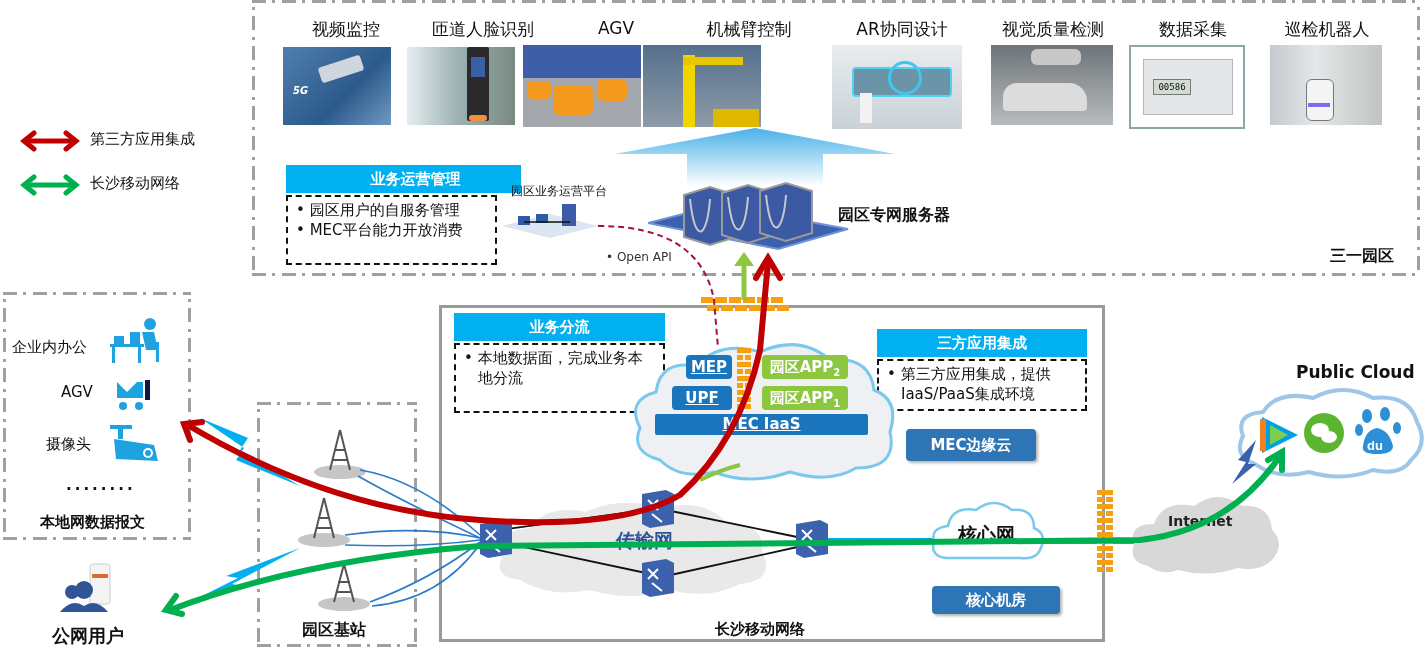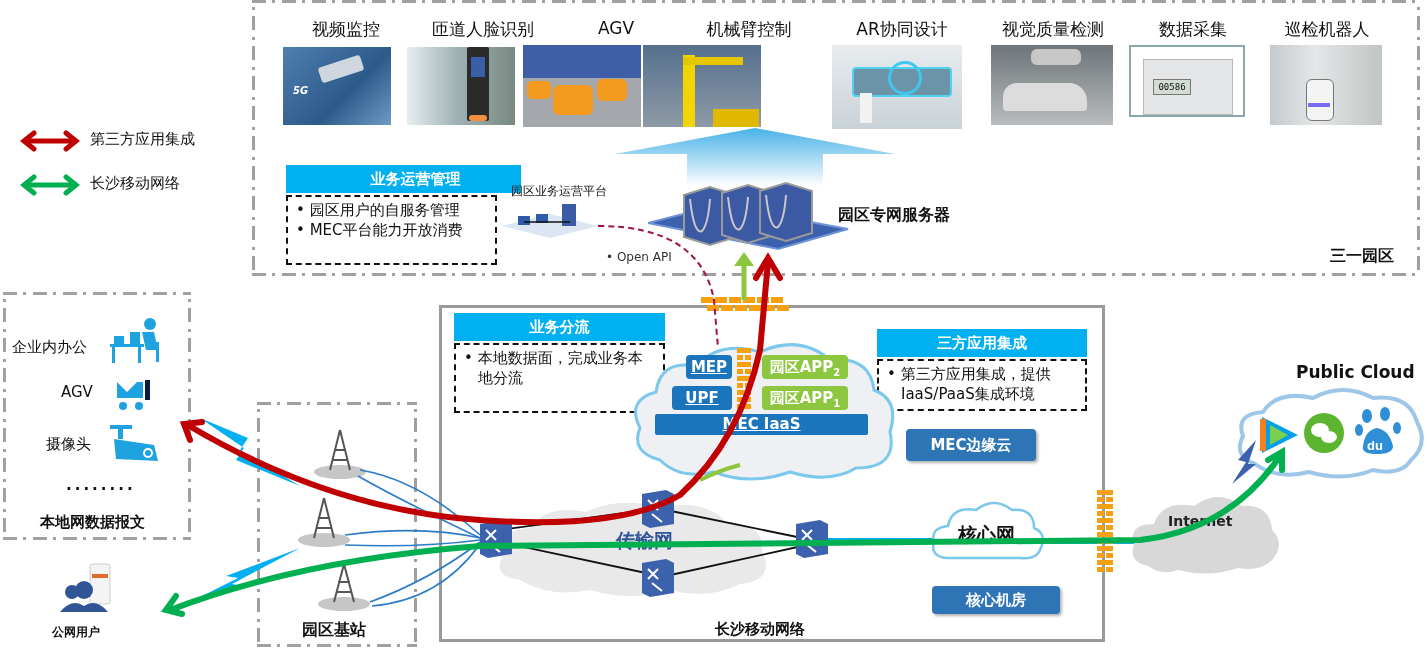--- a/index.html
+++ b/index.html
@@ -81,21 +81,21 @@
 </div>
 <div class="thumb" style="left:832px;top:45px;width:130px;height:84px;background:linear-gradient(180deg,#e8ecef,#c9d2d8);">
   <div class="abs" style="left:20px;top:22px;width:96px;height:26px;background:#6c94a8;border:2px solid #4fd3f0;border-radius:4px;"></div>
   <div class="abs" style="left:56px;top:16px;width:28px;height:28px;border:3px solid #41c7ef;border-radius:50%;"></div>
   <div class="abs" style="left:28px;top:48px;width:12px;height:30px;background:#f2f2f2;"></div>
 </div>
 <div class="thumb" style="left:991px;top:45px;width:122px;height:80px;background:linear-gradient(180deg,#6e7478,#b8bcbe);">
   <div class="abs" style="left:12px;top:38px;width:84px;height:28px;background:#dcdcdc;border-radius:14px 18px 4px 4px;"></div>
   <div class="abs" style="left:40px;top:4px;width:50px;height:16px;background:#c8c8c8;border-radius:6px;"></div>
 </div>
-<div class="thumb" style="left:1129px;top:45px;width:116px;height:72px;background:#fff;border:2px solid #8da6aa;box-sizing:border-box;">
+<div class="thumb" style="left:1129px;top:45px;width:116px;height:84px;background:#fff;border:2px solid #8da6aa;box-sizing:border-box;">
   <div class="abs" style="left:12px;top:12px;width:88px;height:54px;background:#e4e6e8;border:1px solid #b4b8bb;"></div>
   <div class="abs" style="left:22px;top:32px;width:36px;height:14px;background:#d2dcd2;border:1px solid #777;font-size:9px;line-height:14px;text-align:center;font-family:'DejaVu Sans Mono',monospace;">00586</div>
 </div>
 <div class="thumb" style="left:1270px;top:45px;width:112px;height:80px;background:linear-gradient(90deg,#c4c9cd,#e5e7e8 40%,#bfc5c3);">
   <div class="abs" style="left:36px;top:34px;width:26px;height:40px;background:#f4f4f4;border-radius:6px;border:1px solid #777;"></div>
   <div class="abs" style="left:38px;top:58px;width:22px;height:4px;background:#7b6cf0;"></div>
 </div>
 
 <svg class="abs" style="left:615px;top:128px" width="280" height="58" viewBox="0 0 280 58">
   <defs>
@@ -176,21 +176,21 @@
 
 <svg class="abs" style="left:60px;top:562px" width="52" height="50" viewBox="0 0 52 50">
   <rect x="30" y="2" width="20" height="40" rx="3" fill="#f4f4f4" stroke="#ccc"></rect>
   <rect x="32" y="12" width="16" height="4" fill="#e06a2a"></rect>
   <g fill="#2f5596">
       <circle cx="12" cy="30" r="7"></circle>
       <circle cx="24" cy="28" r="9"></circle>
       <path d="M0 50 Q12 36 24 44 Q36 36 48 50 Z"></path>
     </g>
 </svg>
-<div class="lbl bold" style="left:52px;top:624px;font-size:12px;">公网用户</div>
+<div class="lbl bold" style="left:52px;top:624px;font-size:18px;">公网用户</div>
 
 <div class="dashdot" style="left:257px;top:402px;width:160px;height:245px;"></div>
 <svg class="abs" style="left:280px;top:420px" width="110" height="200" viewBox="0 0 110 200">
   <g>
     <ellipse cx="60" cy="52" rx="26" ry="7" fill="#c6c6c6"></ellipse>
     <path d="M60 10 L50 50 M60 10 L70 50 M54 30 H66 M52 40 H68" stroke="#555" stroke-width="2" fill="none"></path>
   </g>
   <g>
     <ellipse cx="44" cy="120" rx="26" ry="7" fill="#c6c6c6"></ellipse>
     <path d="M44 78 L34 118 M44 78 L54 118 M38 98 H50 M36 108 H52" stroke="#555" stroke-width="2" fill="none"></path>

